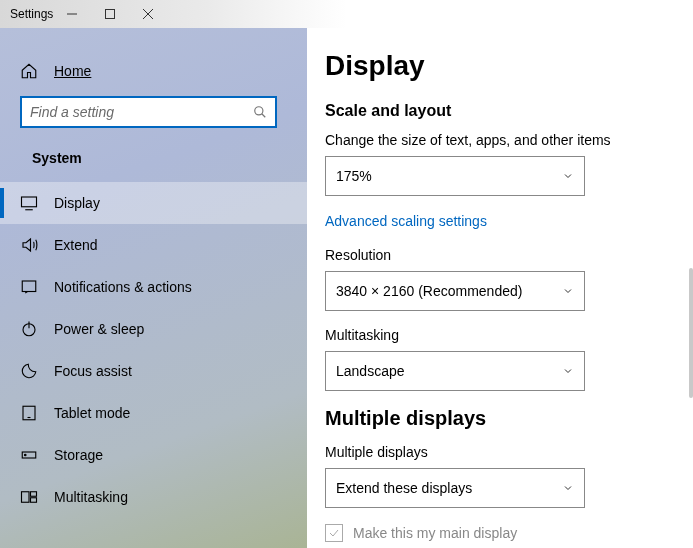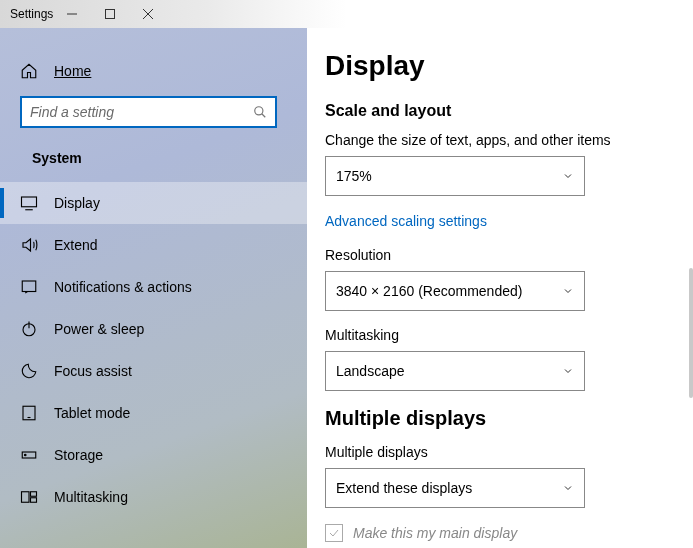--- a/index.html
+++ b/index.html
@@ -24,21 +24,21 @@
 .nav-item.sel::before { content: ""; position: absolute; left: 0; top: 6px; bottom: 6px; width: 4px; background: #0067c0; }
 .ico { width: 18px; height: 18px; display: inline-flex; align-items: center; justify-content: center; color: #000; }
 .content { flex: 1; padding: 22px 28px 0 18px; overflow-y: auto; position: relative; }
 .h1 { font-size: 28px; font-weight: 600; margin-bottom: 20px; }
 .h2 { font-size: 16px; font-weight: 700; margin-bottom: 12px; margin-top: 4px; }
 .lbl { font-size: 14px; color: #000; margin-bottom: 8px; }
 .select { width: 260px; height: 40px; border: 1px solid #888; display: flex; align-items: center; justify-content: space-between; padding: 0 10px; font-size: 14px; margin-bottom: 16px; background: #fff; }
 .select .chev { color: #333; }
 .link { color: #0067c0; font-size: 14px; margin-bottom: 18px; display: inline-block; }
 .h2b { font-size: 20px; font-weight: 600; margin-top: 10px; margin-bottom: 14px; }
-.check-row { display: flex; align-items: center; gap: 10px; color: #888; font-size: 14px; margin-top: 2px; font-style: italic; }
+.check-row { display: flex; align-items: center; gap: 10px; color: #888; font-size: 14px; margin-top: 2px; }
 .check-box { width: 18px; height: 18px; border: 1px solid #aaa; display: flex; align-items: center; justify-content: center; color: #aaa; font-size: 13px; }
 .scrollbar-stub { position: absolute; right: 0; top: 240px; width: 4px; height: 130px; background: #c9c9c9; border-radius: 2px; }
 svg { display: block; }
 </style>
 </head>
 <body>
 
 <div class="window">
 
   <div class="titlebar">

